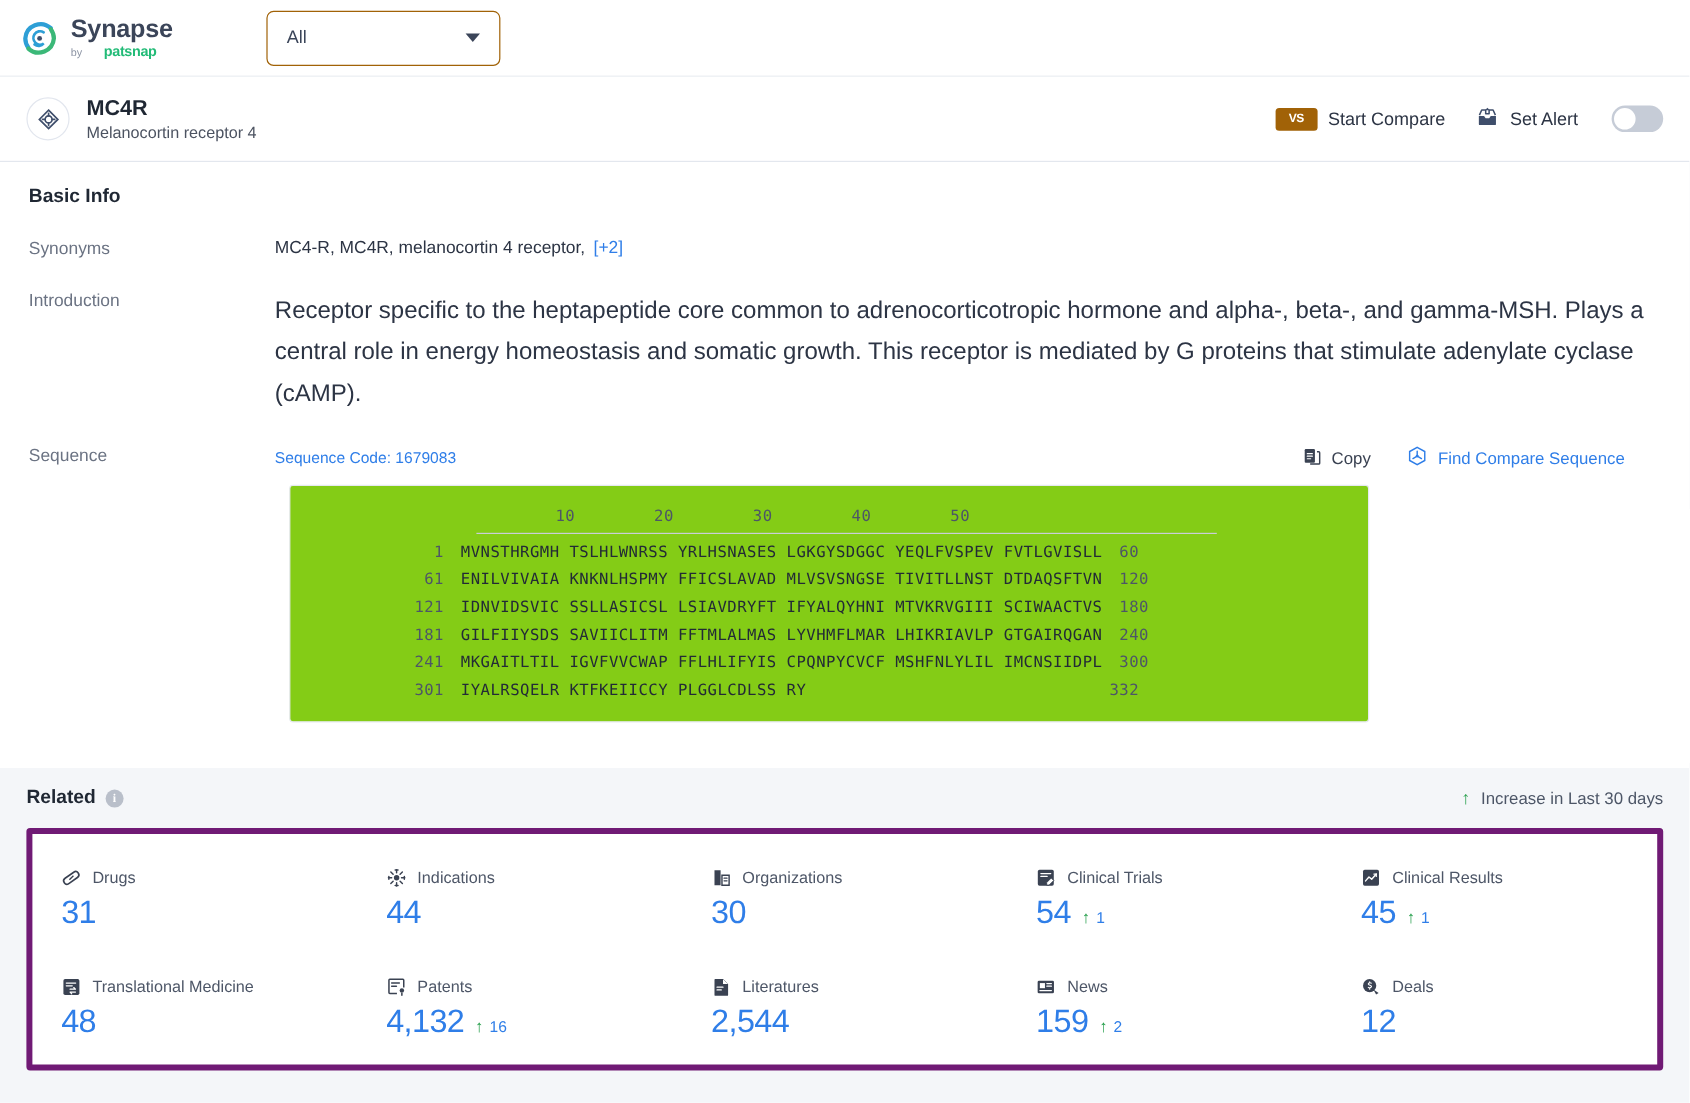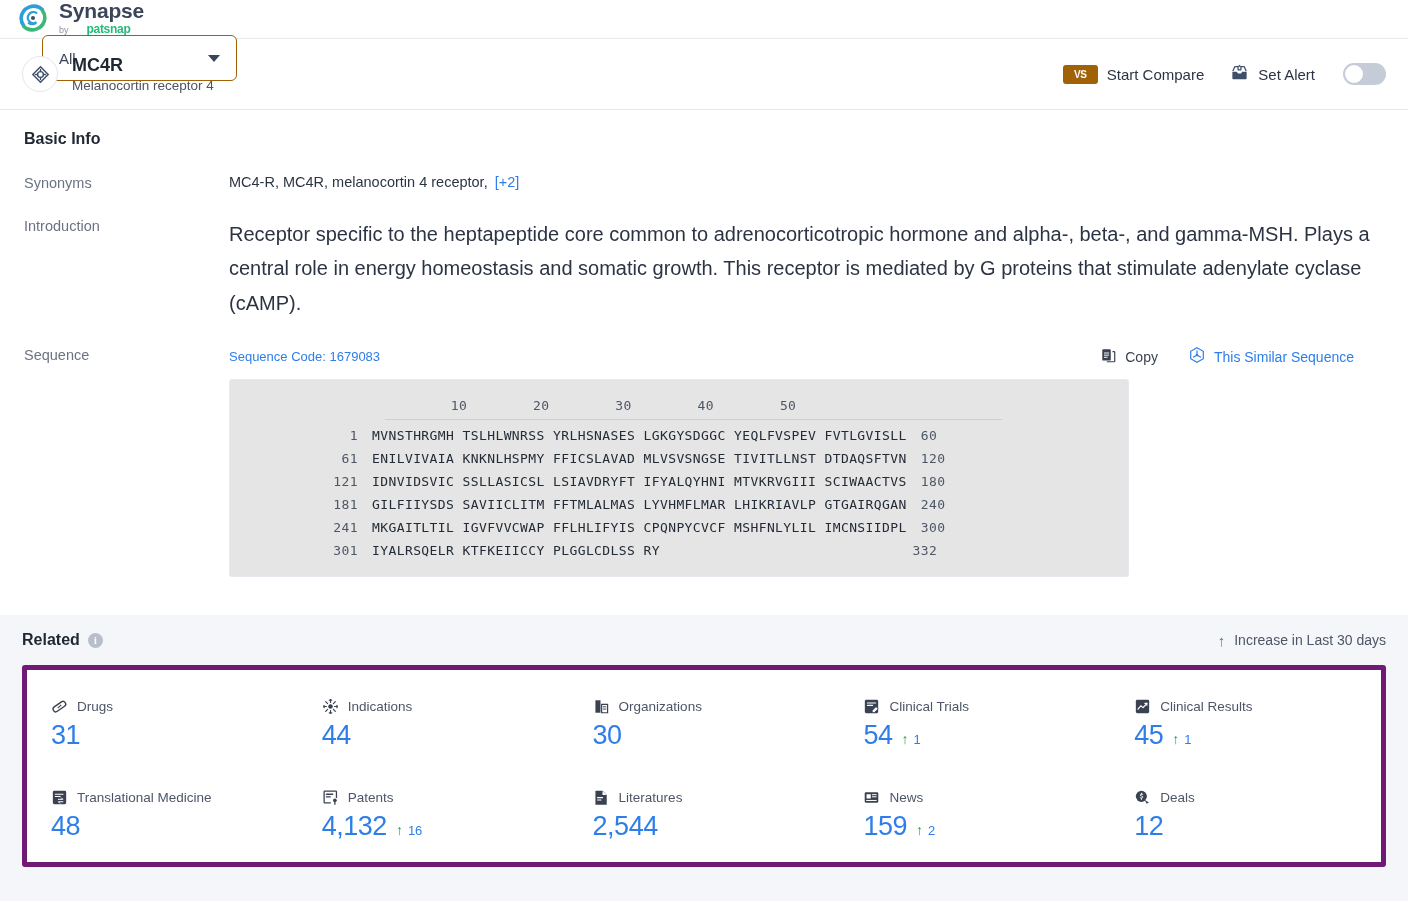--- a/index.html
+++ b/index.html
@@ -7,27 +7,26 @@
     width: 1408px;
     height: 919px;
     background: #ffffff;
     font-family: "Liberation Sans", sans-serif;
     color: #2c3444;
     overflow: hidden;
   }
 
   
   .topbar {
-    height: 39px;
+    height: 64px;
     display: flex;
-    align-items: flex-start;
+    align-items: center;
     background: #fff;
     border-bottom: 1px solid #e8ebf0;
     padding: 0 16px;
-    flex-direction: column;
   }
   .logo-wrap { display: flex; align-items: center; gap: 9px; width: 180px; flex: none; }
   .logo-mark { width: 34px; height: 34px; flex: none; }
   .logo-text { line-height: 1; }
   .logo-title {
     font-size: 21px; font-weight: 700; color: #3b4559; letter-spacing: -0.2px;
     font-family: "Liberation Sans", sans-serif;
   }
   .logo-sub { font-size: 10px; margin-top: 2px; display: flex; align-items: baseline; gap: 18px; }
   .logo-by { color: #8b93a3; font-size: 9px; }
@@ -103,23 +102,23 @@
   .intro-text { line-height: 1.72; font-size: 20px; color: #2c3444; max-width: 1150px; }
 
   .seq-head { display: flex; align-items: center; }
   .seq-code { color: #2f7ee8; font-size: 13px; cursor: pointer; }
   .seq-tools { margin-left: auto; display: flex; align-items: center; gap: 30px; padding-right: 30px; }
   .seq-tool { display: flex; align-items: center; gap: 8px; font-size: 14px; cursor: pointer; }
   .seq-tool.copy { color: #3a4252; }
   .seq-tool.find { color: #2f7ee8; }
 
   .seq-panel {
-    margin-top: 12px; margin-left: 0;
+    margin-top: 12px; margin-left: 12px;
     border: 1px solid #e6e9ef; border-radius: 3px;
-    background: #e5e5e5; padding: 18px 0 18px 0; width: 900px;
+    background: #84cc16; padding: 18px 0 18px 0; width: 900px;
   }
   .seq-mono {
     font-family: "DejaVu Sans Mono", "Liberation Mono", monospace;
     font-size: 13px; color: #232b36; letter-spacing: 0.4px;
   }
   .ruler-nums {
     font-family: "DejaVu Sans Mono", "Liberation Mono", monospace;
     font-size: 13px; color: #4a5costa; letter-spacing: 0.4px;
     color: #4d5667; white-space: pre;
   }
@@ -263,21 +262,21 @@
               <span>Copy</span>
             </div>
             <div class="seq-tool find">
               <span>
                 <svg viewBox="0 0 24 24" width="18" height="18" fill="none" stroke="#2f7ee8" stroke-width="1.6">
                   <path d="M12 2.4 L20.4 7 v10 L12 21.6 L3.6 17 V7 Z"></path>
                   <circle cx="12" cy="12" r="1.7" fill="#2f7ee8" stroke="none"></circle>
                   <path d="M12 10.3 V6.6 M13.5 12.9 l3.2 1.9 M10.5 12.9 l-3.2 1.9" stroke-linecap="round"></path>
                 </svg>
               </span>
-              <span>This Similar Sequence</span>
+              <span>Find Compare Sequence</span>
             </div>
           </div>
         </div>
 
         <div class="seq-panel">
           <div class="ruler-nums" style="padding-left:155px;">        10        20        30        40        50</div>
           <div class="ruler-line"></div>
 
           <div>
             <div class="seq-row seq-mono">

